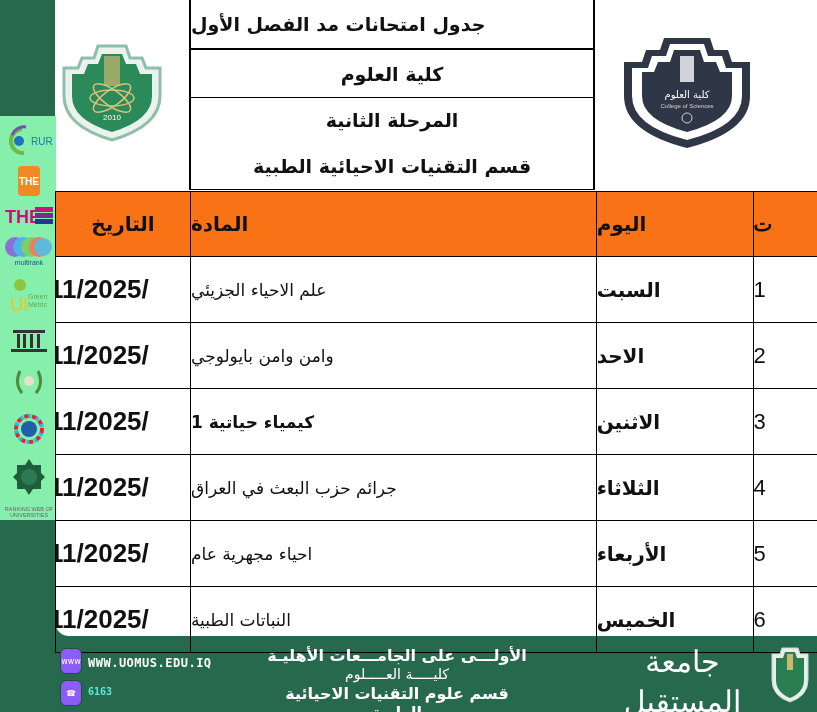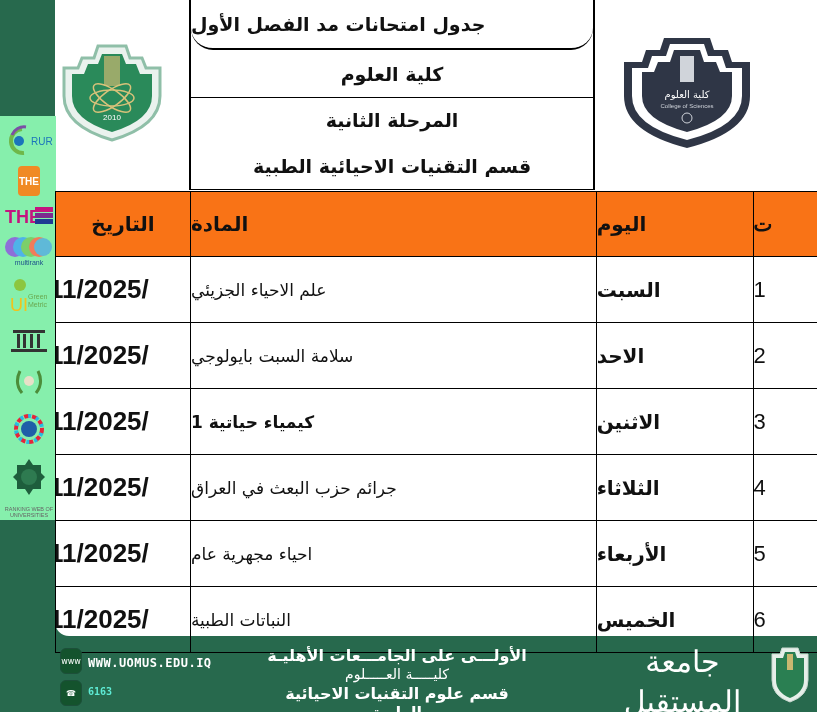--- a/index.html
+++ b/index.html
@@ -20,39 +20,39 @@
   .rank-logo { position: absolute; left: 4px; width: 50px; display: flex; align-items: center; justify-content: center; }
 
   
   .logo-left { position: absolute; left: 58px; top: 38px; width: 108px; height: 104px; }
   .logo-right { position: absolute; left: 620px; top: 34px; width: 134px; height: 118px; }
 
   
   .hdr { position: absolute; left: 189px; top: 0; width: 406px; border-left: 2px solid #000; border-right: 2px solid #000; }
   .hdr-row { height: 48px; display: flex; align-items: center; justify-content: center; border-bottom: 1.5px solid #000;
              font-family: "DejaVu Sans", sans-serif; font-weight: bold; font-size: 19px; color: #111; direction: rtl; }
-  .hdr-row.first { justify-content: flex-end; padding-right: 4px; border-bottom: 2.5px solid #000; height: 50px; border-radius: 22px; }
+  .hdr-row.first { justify-content: flex-end; padding-right: 4px; border-bottom: 2.5px solid #000; height: 50px; }
   .hdr-row.last { border-bottom: none; height: 44px; }
 
   
   table.sched { position: absolute; left: 55px; top: 191px; border-collapse: collapse; direction: rtl; }
   table.sched td { border: 1.5px solid #000; text-align: left; vertical-align: middle; height: 66px; color: #111; }
   table.sched tr.head td { background: #f97316; height: 65px; font-weight: bold; font-size: 20px; }
   .c-n { width: 64px; font-family: "Liberation Sans", sans-serif; font-size: 22px; }
   .c-d { width: 157px; font-weight: bold; font-size: 20px; }
   .c-s { width: 406px; font-size: 17px; font-family: "DejaVu Sans", sans-serif; }
   .c-t { width: 135px; font-family: "Liberation Sans", sans-serif; font-weight: bold; font-size: 26px; text-align: left !important; overflow: hidden; white-space: nowrap; }
   .c-t span { display: inline-block; margin-left: -8px; }
   tr.head .c-t { text-align: center !important; font-family: "DejaVu Sans", sans-serif; font-size: 20px; }
   table.sched td.edge-r { border-right: none; }
 
   
   .footer { position: absolute; left: 0; top: 636px; width: 817px; height: 76px; }
   .f-icon { position: absolute; left: 60px; width: 22px; height: 26px; border: 1.5px solid #1c4f39; border-radius: 6px;
-            background: #14532d; color: #fff; font-size: 8px; display: flex; align-items: center; justify-content: center; }
+            background: #8b5cf6; color: #fff; font-size: 8px; display: flex; align-items: center; justify-content: center; }
   .f-web { position: absolute; left: 88px; top: 20px; color: #fff; font-family: "DejaVu Sans Mono", monospace; font-weight: bold; font-size: 12px; letter-spacing: 0.5px; }
   .f-phone { position: absolute; left: 88px; top: 50px; color: #5eead4; font-family: "DejaVu Sans Mono", monospace; font-weight: bold; font-size: 10px; }
   .f-mid { position: absolute; left: 262px; top: 10px; width: 270px; color: #fff; font-weight: bold; text-align: center; direction: rtl; line-height: 19px; }
   .f-mid .l1 { font-size: 16px; }
   .f-mid .l2 { font-size: 14px; font-weight: normal; letter-spacing: 4px; }
   .f-mid .l3 { font-size: 16px; }
   .f-brand { position: absolute; left: 600px; top: 6px; width: 165px; text-align: center; color: #fff; }
   .f-brand .ar { font-family: "DejaVu Serif", serif; font-size: 30px; direction: rtl; line-height: 40px; }
   .f-shield { position: absolute; left: 770px; top: 8px; width: 40px; height: 60px; }
 </style>
@@ -175,21 +175,21 @@
   </tr>
   <tr>
     <td class="c-n edge-r">1</td>
     <td class="c-d">السبت</td>
     <td class="c-s">علم الاحياء الجزيئي</td>
     <td class="c-t"><span>/11/2025</span></td>
   </tr>
   <tr>
     <td class="c-n edge-r">2</td>
     <td class="c-d">الاحد</td>
-    <td class="c-s">سلامة السبت بايولوجي</td>
+    <td class="c-s">وامن وامن بايولوجي</td>
     <td class="c-t"><span>/11/2025</span></td>
   </tr>
   <tr>
     <td class="c-n edge-r">3</td>
     <td class="c-d">الاثنين</td>
     <td class="c-s" style="font-weight:bold;">كيمياء حياتية 1</td>
     <td class="c-t"><span>/11/2025</span></td>
   </tr>
   <tr>
     <td class="c-n edge-r">4</td>

